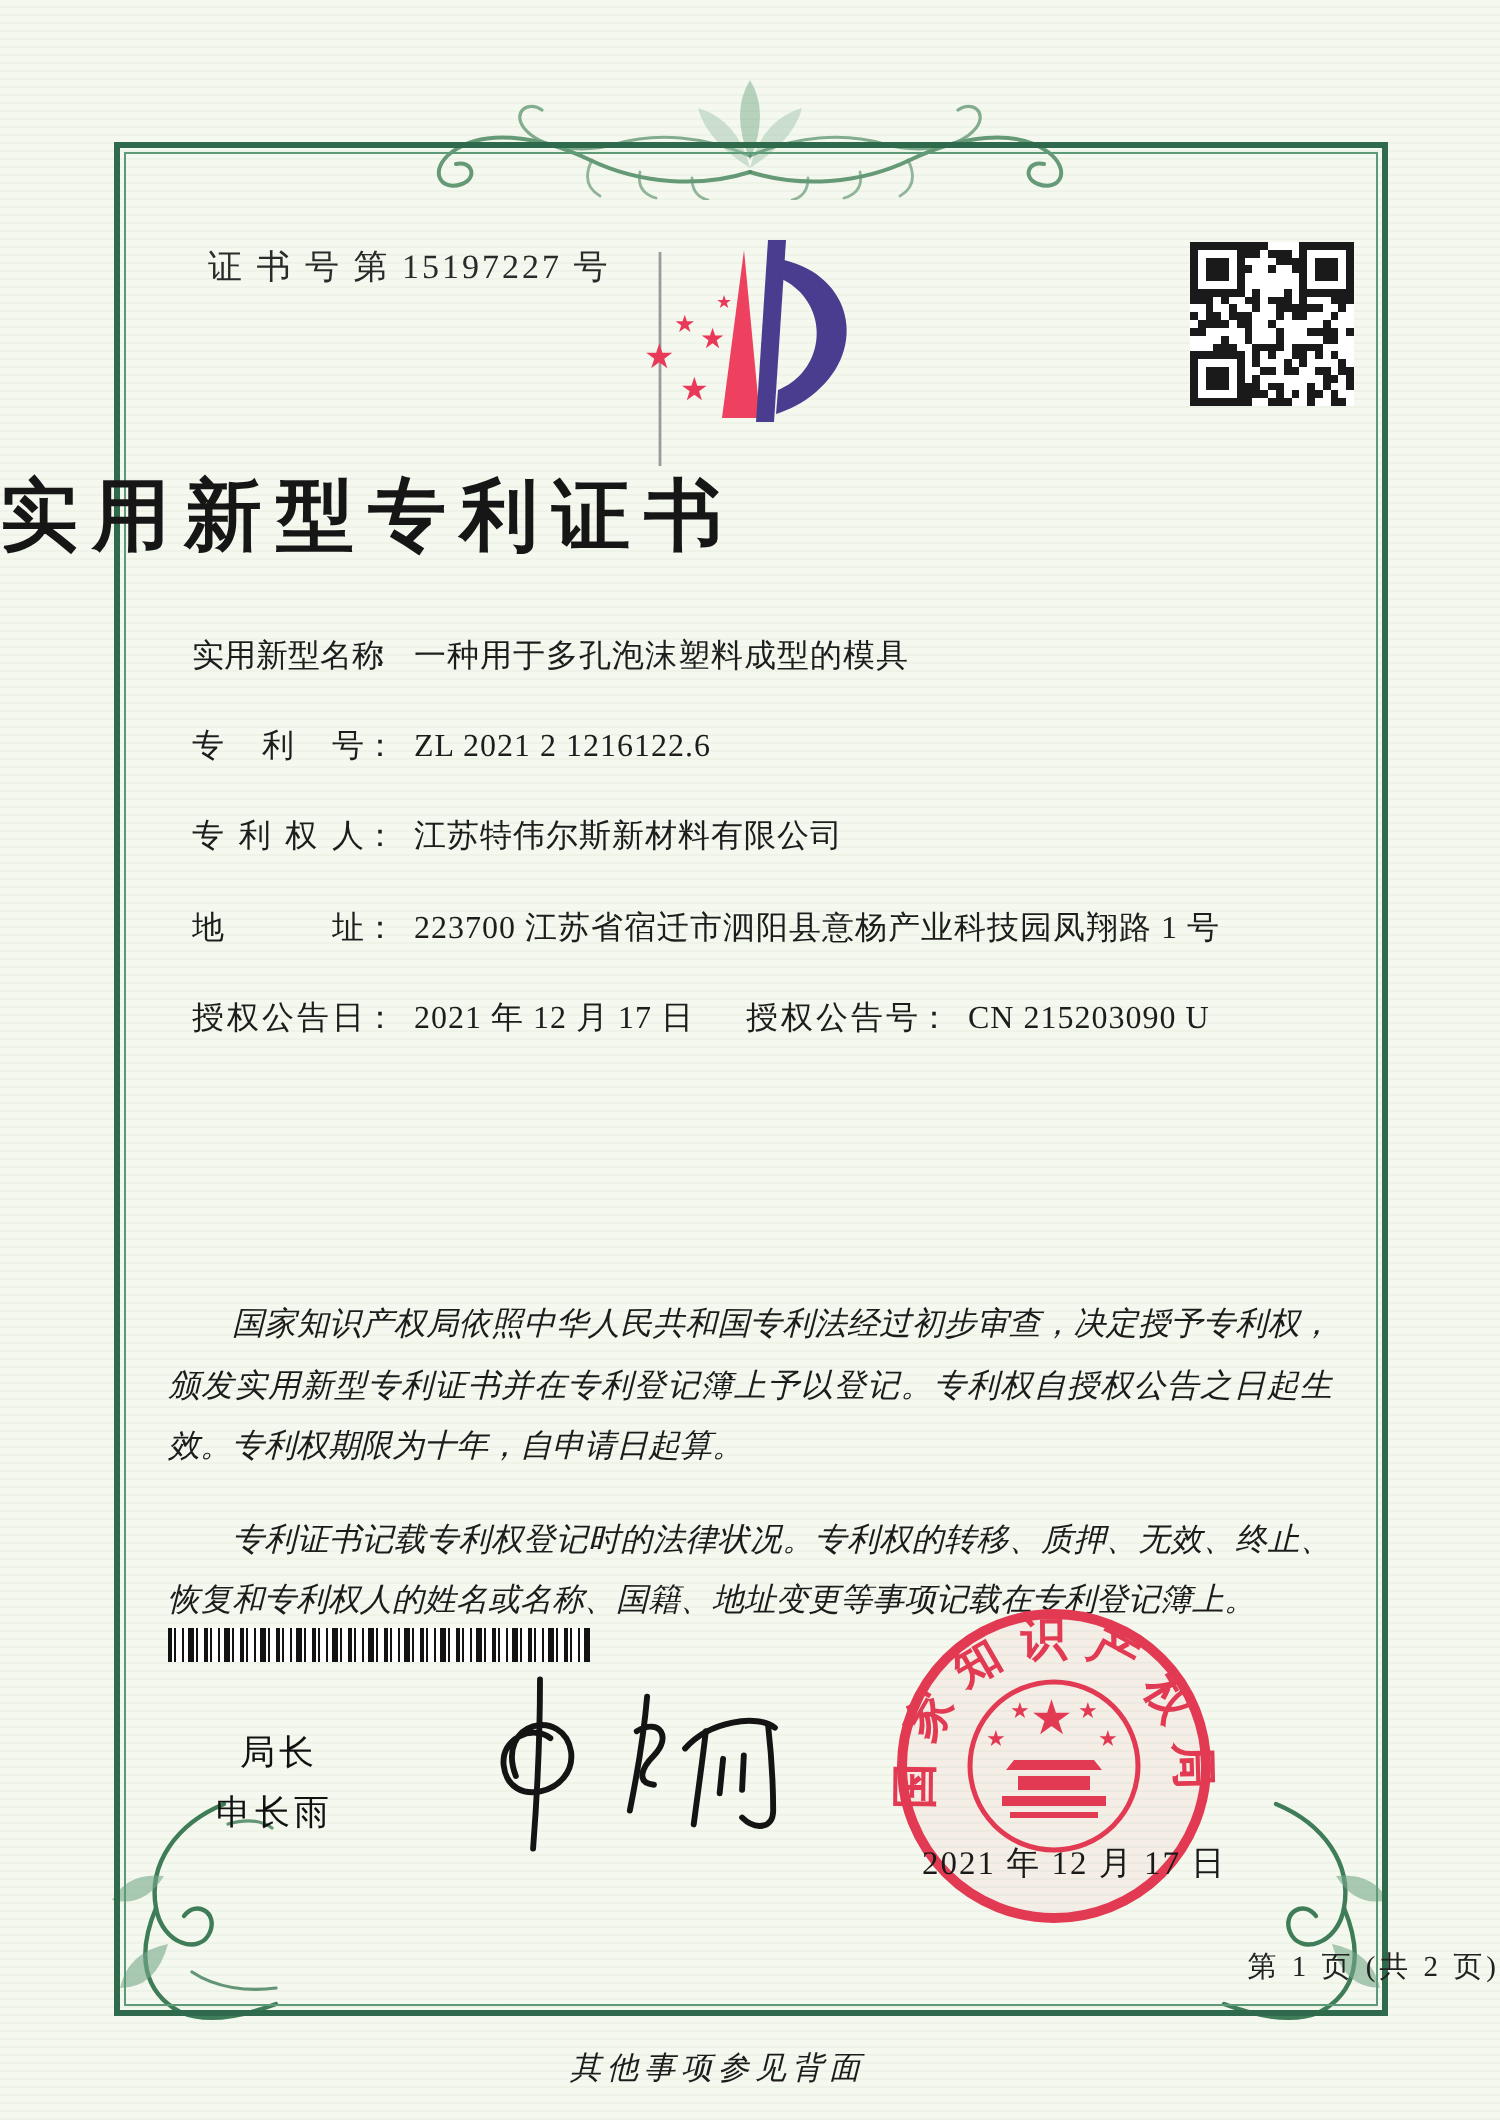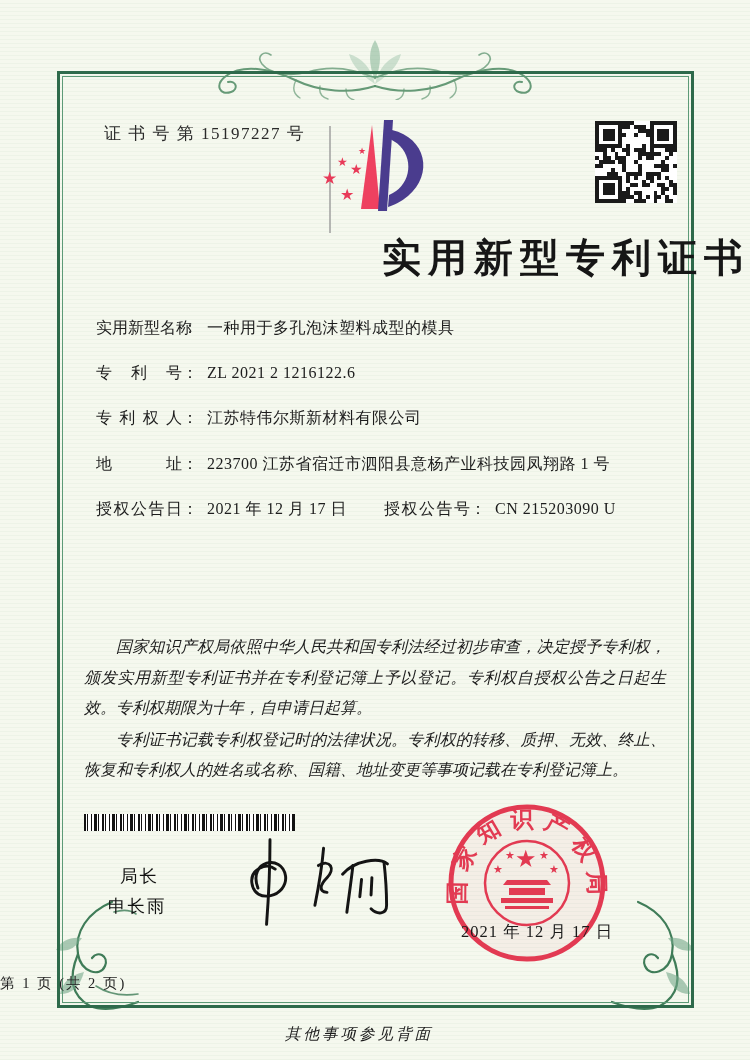--- a/index.html
+++ b/index.html
@@ -18,57 +18,57 @@
     border:3px solid #2e6a4b;
   }
   .frame-inner{
     position:absolute;left:2px;top:2px;right:2px;bottom:2px;
     border:1px solid #5d9a77;
   }
   
   .cert-no{left:84px;top:122px;font-size:17px;letter-spacing:1.5px;color:#2a2a2a;margin-left:20px;}
   .qr{left:595px;top:121px;width:82px;height:82px;background:#fff;}
   .title{
-    left:0;top:231px;width:750px;text-align:right;
+    left:0;top:231px;width:750px;text-align:left;
     font-size:39px;font-weight:600;letter-spacing:7px;color:#161616;
   }
   
   .fields{left:96px;top:318px;width:575px;}
   .frow{position:relative;height:45.2px;font-size:16px;white-space:nowrap;}
   .flabel{
     display:inline-block;width:86px;vertical-align:bottom;
     text-align:justify;text-align-last:justify;color:#1d1d1d;
   }
   .fcolon{display:inline-block;margin-right:9px;color:#1d1d1d;}
   .fvalue{color:#1d1d1d;letter-spacing:0.5px;}
   .fgroup2{position:absolute;left:277px;top:0;}
-  .fgroup2 .flabel{width:86px;margin-left:11px;}
+  .fgroup2 .flabel{width:86px;}
   
   .paras{left:84px;top:632px;width:582px;font-size:16px;line-height:30.5px;
     font-style:italic;text-align:justify;color:#1c1c1c;}
-  .paras p{margin:0 0 1px 0;text-indent:2em;font-style:italic;}
+  .paras p{margin:16px 0 1px 0;text-indent:2em;font-style:italic;}
   
   .barcode{
     left:84px;top:814px;width:211px;height:17px;
     background:repeating-linear-gradient(90deg,
       #121212 0 2px,#fff 2px 3px,#121212 3px 4px,#fff 4px 7px,
       #121212 7px 8px,#fff 8px 10px,#121212 10px 13px,#fff 13px 14px,
       #121212 14px 15px,#fff 15px 18px);
   }
   .director-title{left:120px;top:864px;font-size:17.5px;letter-spacing:2px;color:#111;}
   .director-name{left:108px;top:894px;font-size:17.5px;letter-spacing:2px;color:#111;text-align:center;}
   .signature{left:213px;top:828px;width:190px;height:108px;}
   
   .seal{left:445px;top:801px;width:164px;height:164px;}
   .seal-date{
     left:461px;top:921px;width:200px;font-size:16.5px;letter-spacing:1px;
     color:#1a1a1a;z-index:5;
   }
   
-  .page-no{left:0;top:974px;width:750px;text-align:left;font-size:14.5px;letter-spacing:2px;color:#222;}
+  .page-no{left:0;top:974px;width:750px;text-align:right;font-size:14.5px;letter-spacing:2px;color:#222;}
   .back-note{left:0;top:1024px;width:718px;text-align:center;font-size:15.5px;
     font-style:italic;letter-spacing:3px;color:#1c1c1c;}
   svg{display:block;}
 </style>
 </head>
 <body>
 
 <svg class="abs" style="left:200px;top:28px;width:350px;height:72px" viewBox="0 0 350 72">
   <g stroke="#4e8a63" fill="none" stroke-width="2" stroke-linecap="round" opacity="0.85">
     <path d="M175 58 C150 66 120 64 95 52 C70 40 42 36 26 48 C14 57 20 68 31 64 C39 61 36 52 28 54"></path>

